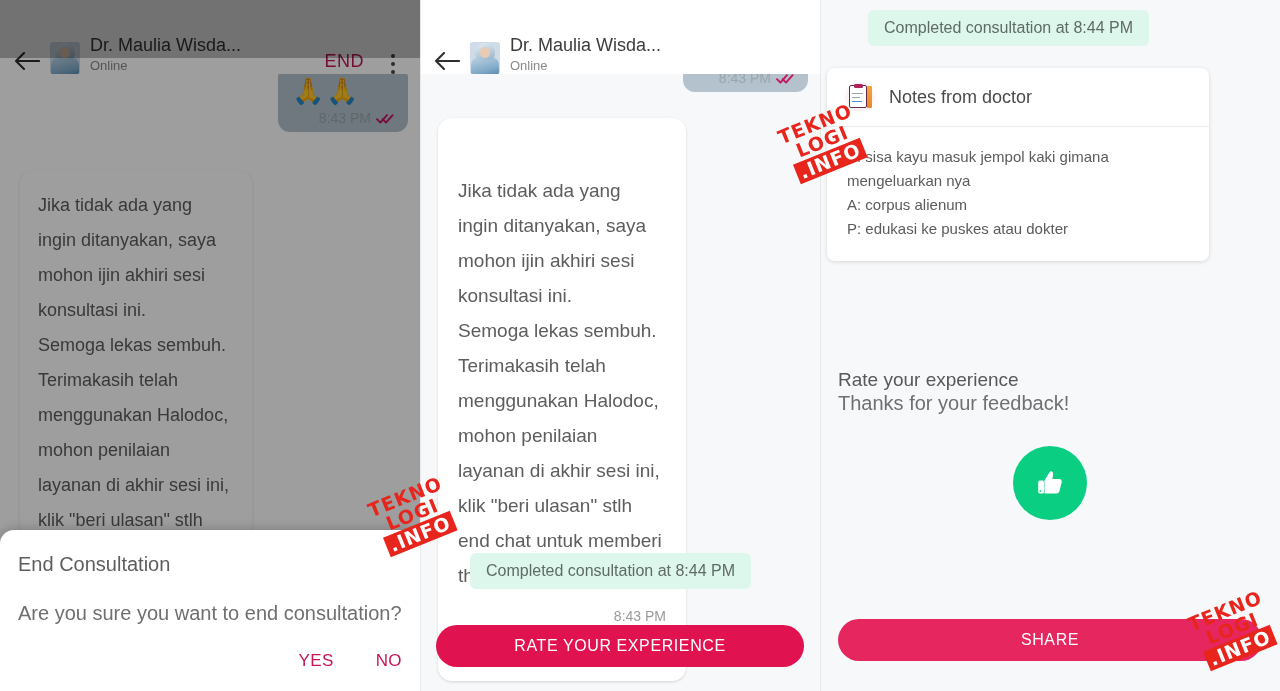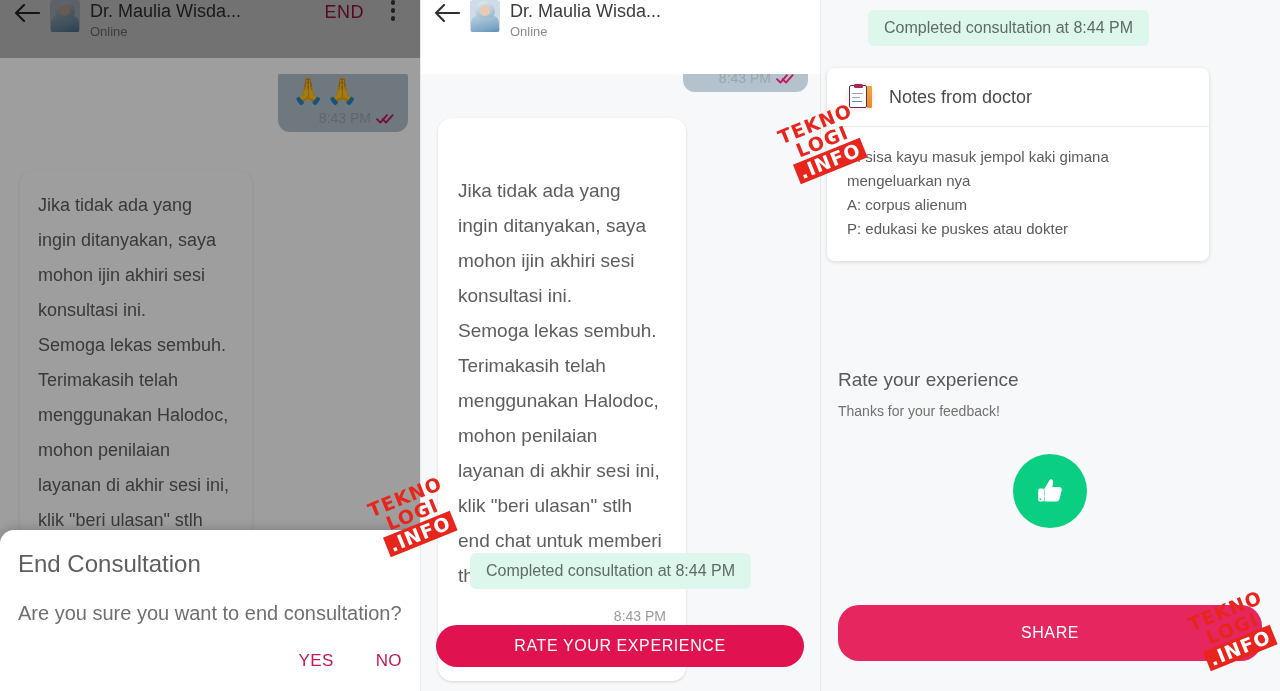--- a/index.html
+++ b/index.html
@@ -13,21 +13,21 @@
 
   
   .panel { position: relative; height: 691px; overflow: hidden; background:#fff; flex: none; }
   .p1 { width: 420px; }
   .p2 { width: 400px; }
   .p3 { width: 460px; }
 
   
   .hdr {
     position: relative; height: 74px; background: #ffffff;
-    display: flex; align-items: flex-start; padding: 0 14px; gap: 10px;
+    display: flex; align-items: flex-end; padding: 0 14px; gap: 10px;
     z-index: 3;
   }
   .back-icon { width: 26px; height: 26px; flex: none; display:flex; align-items:center; justify-content:center; }
   .back-icon svg { display:block; }
   .avatar {
     width: 30px; height: 32px; flex: none; border-radius: 3px; overflow: hidden;
     position: relative; background: #cfdce8;
   }
   .avatar .a-hijab {
     position:absolute; left:5px; top:1px; width:20px; height:17px;
@@ -87,21 +87,21 @@
   .p1 .out-wrap { position:absolute; right: 12px; top: 8px; }
   .p1 .in-wrap { position:absolute; left: 20px; top: 112px; width: 232px; }
   .p1 .bubble-in { border-radius: 14px; padding: 18px 18px 22px 18px; font-size:18px; line-height:35px;}
 
   .dialog {
     position:absolute; left:0; bottom:0; width: 420px; height: 161px;
     background: #ffffff; border-radius: 14px 14px 0 0;
     z-index: 8; padding: 22px 18px 0 18px;
     box-shadow: 0 -2px 10px rgba(0,0,0,.18);
   }
-  .dlg-title { font-size: 24px; color:#5e5e5e; line-height: 24px; }
+  .dlg-title { font-size: 20px; color:#5e5e5e; line-height: 24px; }
   .dlg-msg { font-size: 20px; color:#6f6f6f; line-height: 20px; margin-top: 27px; }
   .dlg-actions { position:absolute; right: 18px; bottom: 20px; display:flex; gap: 42px; }
   .dlg-btn { font-size: 17px; color:#c2185b; letter-spacing:.4px; }
 
   
   .p2 { background:#f7f8fa; }
   .p2 .chat { background: #f7f8fa; }
   .p2 .out-top {
     position:absolute; right: 12px; top: -32px; width: 125px;
     background:#b3c2cc; border-radius: 12px; padding: 10px 14px 6px 14px;
@@ -146,28 +146,28 @@
   }
   .notes-icon .l1 { top:11px; width:11px; }
   .notes-icon .l2 { top:15px; width:8px; }
   .notes-icon .l3 { top:19px; width:10px; background:#4a8fd6; }
   .notes-title { font-size: 18px; color:#4a4a4a; }
   .notes-div { height:1px; background:#ececec; margin: 0; }
   .notes-body { padding: 18px 20px 20px 20px; font-size: 15px; line-height: 24px; color:#5b5b5b; white-space: pre-line; }
 
   .p3 .rate-wrap { position:absolute; left: 18px; top: 368px; width: 424px; }
   .rate-title { font-size: 19px; color:#585858; line-height: 24px; }
-  .rate-sub { font-size: 14px; color:#707070; line-height: 22px; margin-top: 8px; }
+  .rate-sub { font-size: 20px; color:#707070; line-height: 22px; }
   .thumb-circle {
     width: 74px; height: 74px; border-radius: 50%; background:#0ACF83;
     margin: 32px auto 0 auto; display:flex; align-items:center; justify-content:center;
   }
   .thumb-circle svg { display:block; }
   .p3 .cta {
-    position:absolute; left: 18px; right: 18px; bottom: 30px; height: 56px;
+    position:absolute; left: 18px; right: 18px; bottom: 30px; height: 42px;
     background:#e6275f; border-radius: 21px; color:#fff;
     display:flex; align-items:center; justify-content:center;
     font-size: 16px; letter-spacing: .6px;
   }
 
   
   .wm {
     position:absolute; z-index: 20; pointer-events:none;
     transform-origin: center center;
     display:flex; flex-direction:column; align-items:center; line-height:1;

